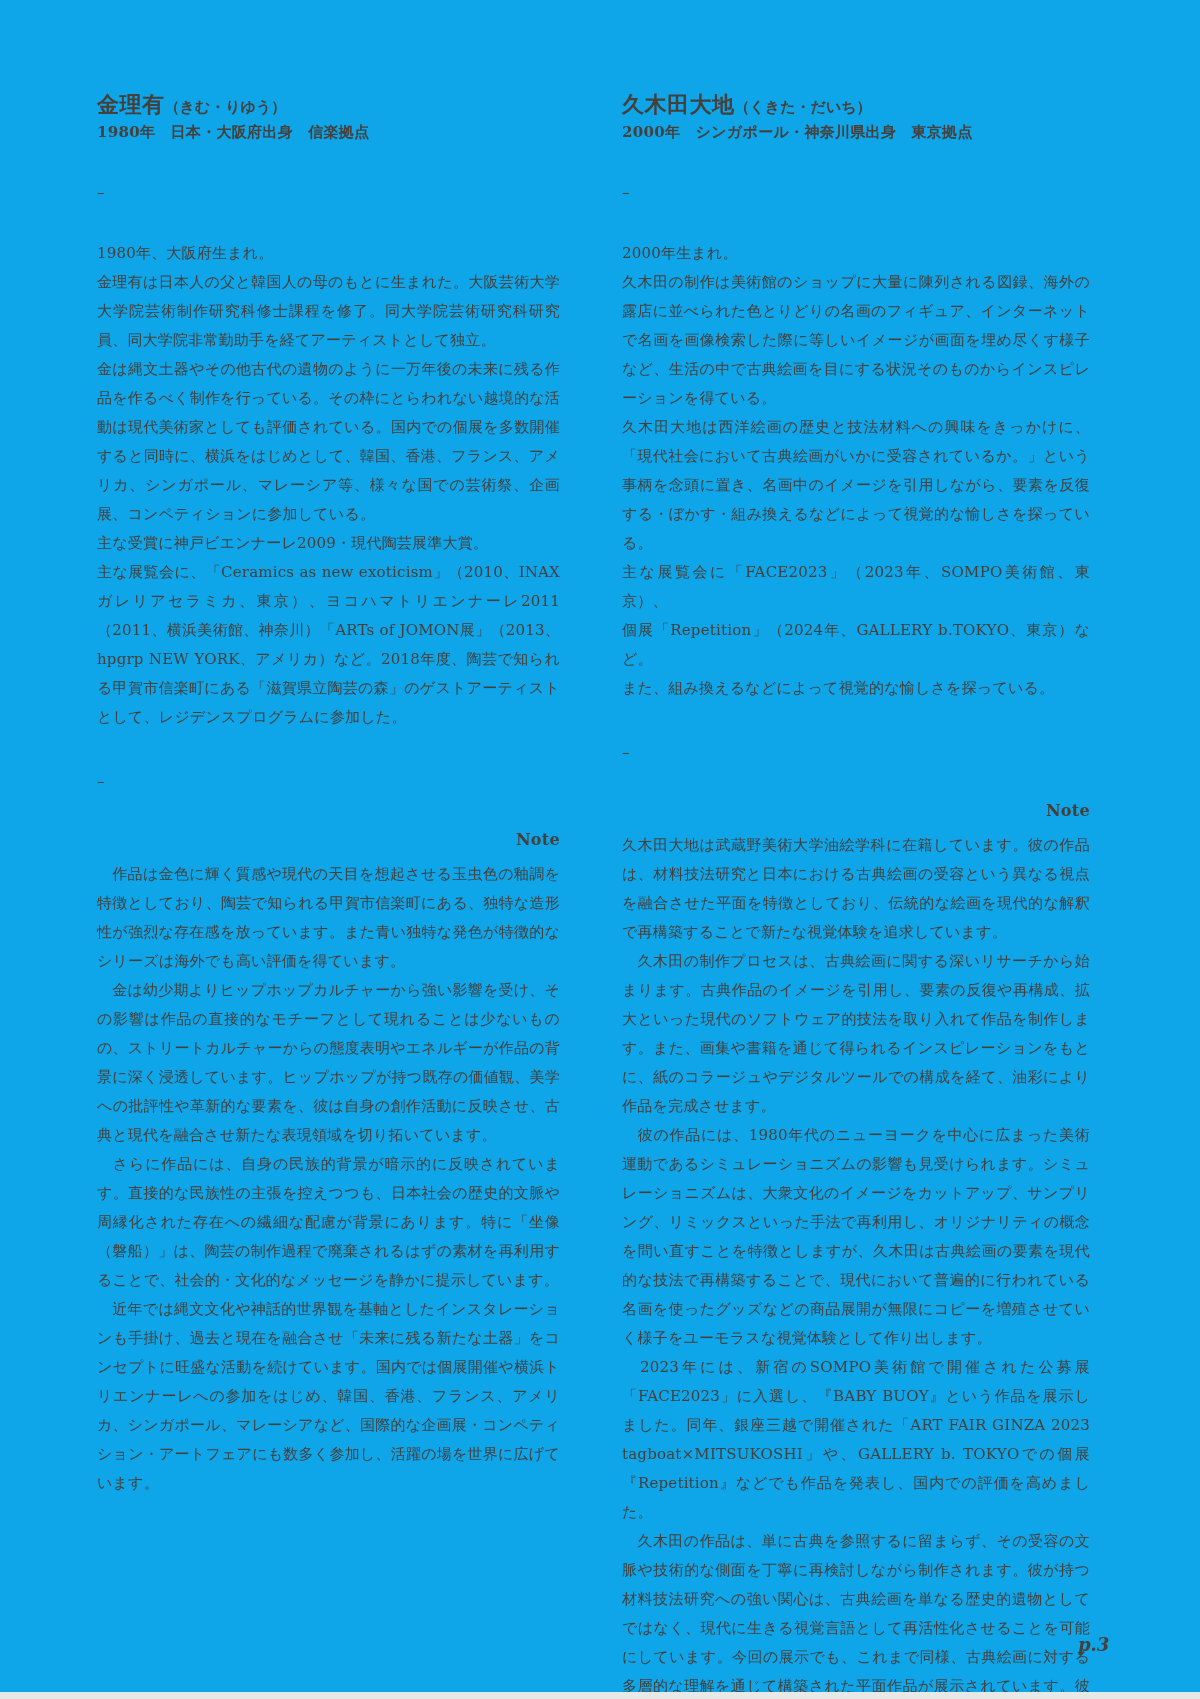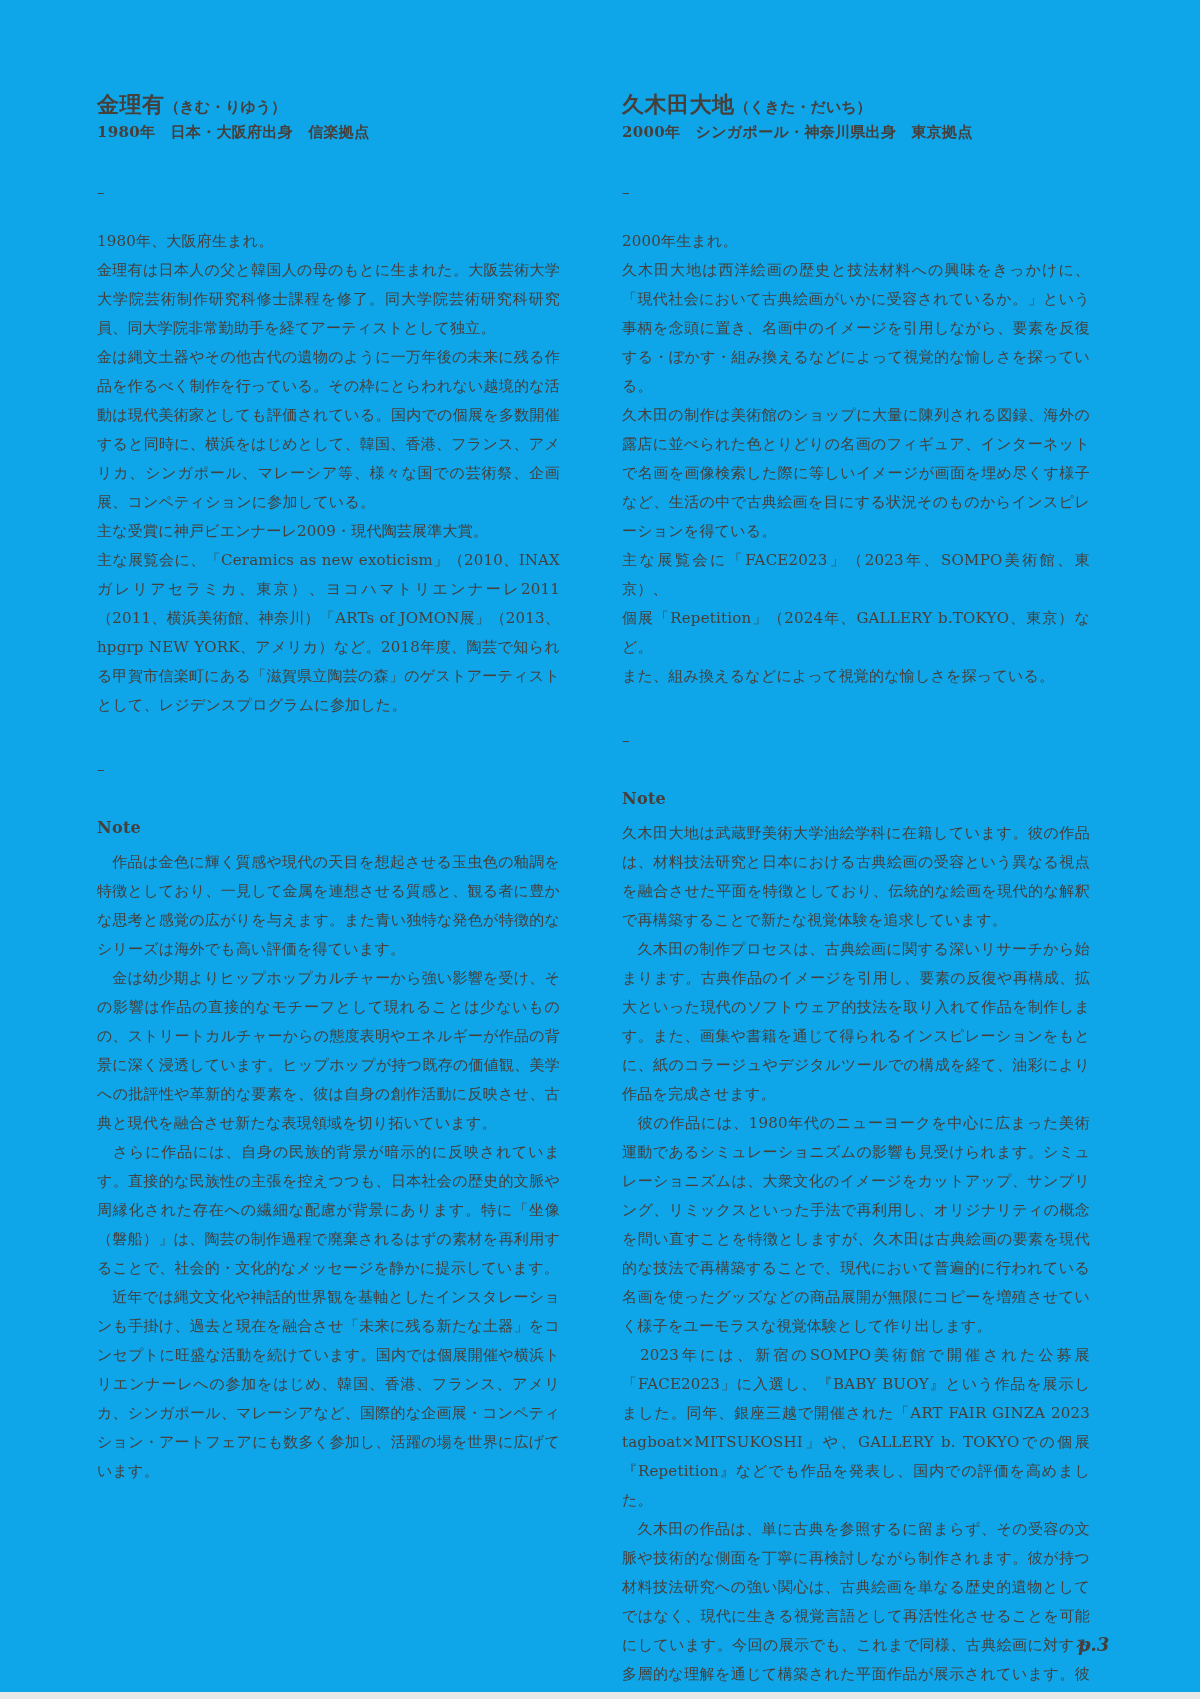--- a/index.html
+++ b/index.html
@@ -41,36 +41,37 @@
     line-height: 22px;
     font-weight: bold;
     letter-spacing: 0.3px;
   }
   .dash {
     margin-top: 40px;
     font-size: 15px;
     line-height: 18px;
   }
   .profile-block {
-    margin-top: 26px;
+    margin-top: 38px;
   }
   .profile-block p,
   .note-block p {
     margin: 0;
     font-size: 15px;
     line-height: 29px;
     text-align: justify;
     letter-spacing: 0.2px;
   }
   .note-label {
     margin-top: 40px;
     font-size: 16px;
     line-height: 20px;
     font-weight: 600;
     letter-spacing: 0.3px;
+    text-align: right;
   }
   .note-block {
     margin-top: 10px;
   }
   .page-number {
     position: absolute;
     left: 1078px;
     top: 1634px;
     font-size: 18px;
     font-style: italic;
@@ -90,36 +91,36 @@
     <div class="profile-block">
       <p>1980年、大阪府生まれ。</p>
       <p>金理有は日本人の父と韓国人の母のもとに生まれた。大阪芸術大学大学院芸術制作研究科修士課程を修了。同大学院芸術研究科研究員、同大学院非常勤助手を経てアーティストとして独立。</p>
       <p>金は縄文土器やその他古代の遺物のように一万年後の未来に残る作品を作るべく制作を行っている。その枠にとらわれない越境的な活動は現代美術家としても評価されている。国内での個展を多数開催すると同時に、横浜をはじめとして、韓国、香港、フランス、アメリカ、シンガポール、マレーシア等、様々な国での芸術祭、企画展、コンペティションに参加している。</p>
       <p>主な受賞に神戸ビエンナーレ2009・現代陶芸展準大賞。</p>
       <p>主な展覧会に、「Ceramics as new exoticism」（2010、INAXガレリアセラミカ、東京）、ヨコハマトリエンナーレ2011（2011、横浜美術館、神奈川）「ARTs of JOMON展」（2013、hpgrp NEW YORK、アメリカ）など。2018年度、陶芸で知られる甲賀市信楽町にある「滋賀県立陶芸の森」のゲストアーティストとして、レジデンスプログラムに参加した。</p>
     </div>
     <div class="dash">–</div>
     <div class="note-label">Note</div>
     <div class="note-block">
-      <p>　作品は金色に輝く質感や現代の天目を想起させる玉虫色の釉調を特徴としており、一見して金属を連想させる質感と、観る者に豊かな思考と感覚の広がりを与えます。また青い独特な発色が特徴的なシリーズは海外でも高い評価を得ています。</p>
+      <p>　作品は金色に輝く質感や現代の天目を想起させる玉虫色の釉調を特徴としており、陶芸で知られる甲賀市信楽町にある、独特な造形性が強烈な存在感を放っています。また青い独特な発色が特徴的なシリーズは海外でも高い評価を得ています。</p>
       <p>　金は幼少期よりヒップホップカルチャーから強い影響を受け、その影響は作品の直接的なモチーフとして現れることは少ないものの、ストリートカルチャーからの態度表明やエネルギーが作品の背景に深く浸透しています。ヒップホップが持つ既存の価値観、美学への批評性や革新的な要素を、彼は自身の創作活動に反映させ、古典と現代を融合させ新たな表現領域を切り拓いています。</p>
       <p>　さらに作品には、自身の民族的背景が暗示的に反映されています。直接的な民族性の主張を控えつつも、日本社会の歴史的文脈や周縁化された存在への繊細な配慮が背景にあります。特に「坐像（磐船）」は、陶芸の制作過程で廃棄されるはずの素材を再利用することで、社会的・文化的なメッセージを静かに提示しています。</p>
       <p>　近年では縄文文化や神話的世界観を基軸としたインスタレーションも手掛け、過去と現在を融合させ「未来に残る新たな土器」をコンセプトに旺盛な活動を続けています。国内では個展開催や横浜トリエンナーレへの参加をはじめ、韓国、香港、フランス、アメリカ、シンガポール、マレーシアなど、国際的な企画展・コンペティション・アートフェアにも数多く参加し、活躍の場を世界に広げています。</p>
 
     </div>
   </section>
 
   <section class="col col-right">
     <h2 class="artist-name"><span>久木田大地</span><span class="kana">（くきた・だいち）</span></h2>
     <div class="bio-line">2000年　シンガポール・神奈川県出身　東京拠点</div>
     <div class="dash">–</div>
     <div class="profile-block">
       <p>2000年生まれ。</p>
+      <p>久木田の制作は美術館のショップに大量に陳列される図録、海外の露店に並べられた色とりどりの名画のフィギュア、インターネットで名画を画像検索した際に等しいイメージが画面を埋め尽くす様子など、生活の中で古典絵画を目にする状況そのものからインスピレーションを得ている。</p>
       <p>久木田大地は西洋絵画の歴史と技法材料への興味をきっかけに、「現代社会において古典絵画がいかに受容されているか。」という事柄を念頭に置き、名画中のイメージを引用しながら、要素を反復する・ぼかす・組み換えるなどによって視覚的な愉しさを探っている。</p>
-      <p>久木田の制作は美術館のショップに大量に陳列される図録、海外の露店に並べられた色とりどりの名画のフィギュア、インターネットで名画を画像検索した際に等しいイメージが画面を埋め尽くす様子など、生活の中で古典絵画を目にする状況そのものからインスピレーションを得ている。</p>
       <p>主な展覧会に「FACE2023」（2023年、SOMPO美術館、東京）、</p>
       <p>個展「Repetition」（2024年、GALLERY b.TOKYO、東京）など。</p>
       <p>また、組み換えるなどによって視覚的な愉しさを探っている。</p>
     </div>
     <div class="dash">–</div>
     <div class="note-label">Note</div>
     <div class="note-block">
       <p>久木田大地は武蔵野美術大学油絵学科に在籍しています。彼の作品は、材料技法研究と日本における古典絵画の受容という異なる視点を融合させた平面を特徴としており、伝統的な絵画を現代的な解釈で再構築することで新たな視覚体験を追求しています。</p>
       <p>　久木田の制作プロセスは、古典絵画に関する深いリサーチから始まります。古典作品のイメージを引用し、要素の反復や再構成、拡大といった現代のソフトウェア的技法を取り入れて作品を制作します。また、画集や書籍を通じて得られるインスピレーションをもとに、紙のコラージュやデジタルツールでの構成を経て、油彩により作品を完成させます。</p>
       <p>　彼の作品には、1980年代のニューヨークを中心に広まった美術運動であるシミュレーショニズムの影響も見受けられます。シミュレーショニズムは、大衆文化のイメージをカットアップ、サンプリング、リミックスといった手法で再利用し、オリジナリティの概念を問い直すことを特徴としますが、久木田は古典絵画の要素を現代的な技法で再構築することで、現代において普遍的に行われている名画を使ったグッズなどの商品展開が無限にコピーを増殖させていく様子をユーモラスな視覚体験として作り出します。</p>

